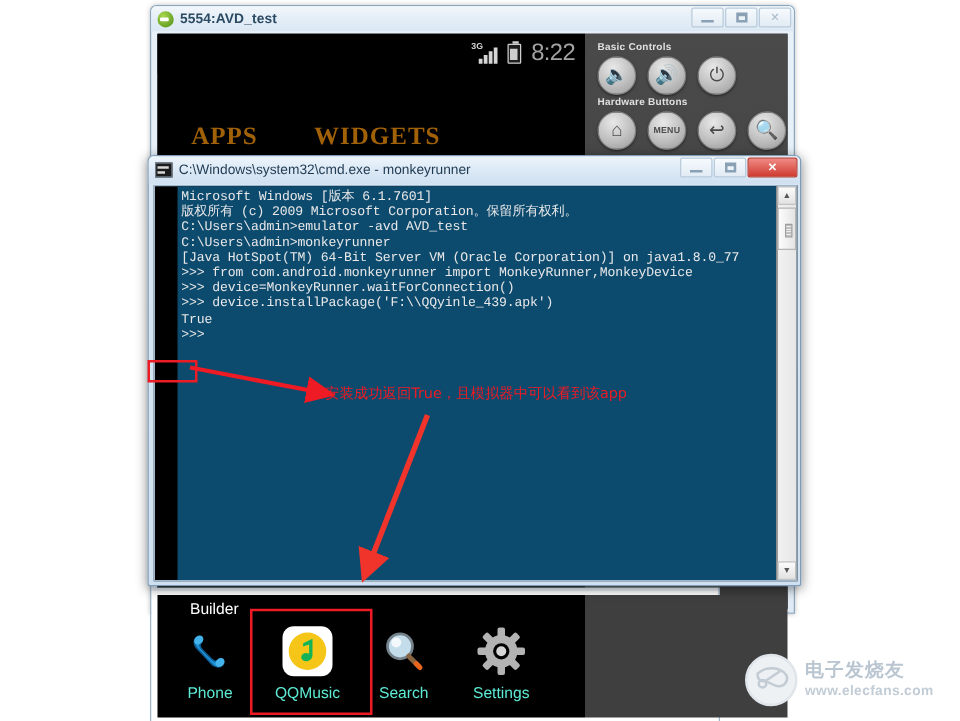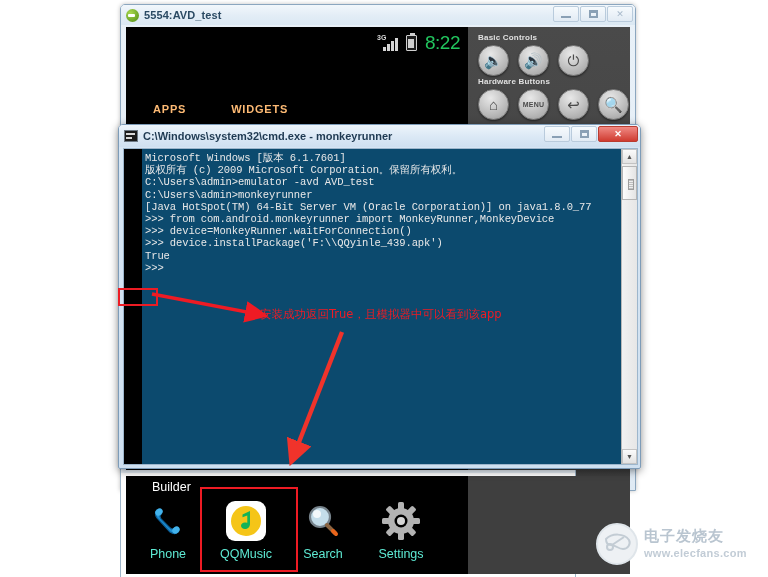--- a/index.html
+++ b/index.html
@@ -136,34 +136,35 @@
     background: #1d1d1d;
   }
   .battery::before {
     content:""; position:absolute; left:3px; top:-3.5px;
     width:5px; height:2.5px; background:#cfcfcf;
   }
   .battery::after {
     content:""; position:absolute; left:1px; top:3px;
     width:6px; height:9px; background:#cfcfcf;
   }
-  #status-clock { font-size: 19px; color: #22c55e; letter-spacing: -0.5px; }
+  #status-clock { font-size: 19px; color: #a3a3a3; letter-spacing: -0.5px; }
 
   #drawer-tabs {
     position: absolute;
     top: 62px; left: 0; right: 0;
     height: 40px;
     display: flex;
     align-items: center;
   }
   .drawer-tab {
-    color: #fdba74;
-    font-size: 11px;
+    color: #a16207;
+    font-size: 20px;
     font-weight: bold;
     letter-spacing: 0.8px;
+    font-family: Liberation Serif, serif;
   }
   #tab-apps { margin-left: 27px; }
   #tab-widgets { margin-left: 45px; }
   #tab-underline-track {
     position: absolute;
     top: 105px; left: 6px; right: 6px;
     height: 2px;
     background: #6e6e6e;
   }
   #tab-underline-active {
@@ -268,21 +269,21 @@
     width: 9px; height: 2px; background: #d8d8d8;
   }
   #cmd-title-icon::after {
     content: "";
     position: absolute; left: 1px; top: 6px;
     width: 6px; height: 2px; background: #d8d8d8;
   }
   #cmd-title-text {
     font-size: 11px;
     color: #1f3a52;
-    font-weight: bold;
+    font-weight: normal;
     white-space: nowrap;
   }
   #cmd-client {
     position: absolute;
     left: 4px; top: 23px;
     width: 515px; height: 317px;
     background: #000;
     display: flex;
     box-sizing: border-box;
     border: 1px solid #9db6cc;

